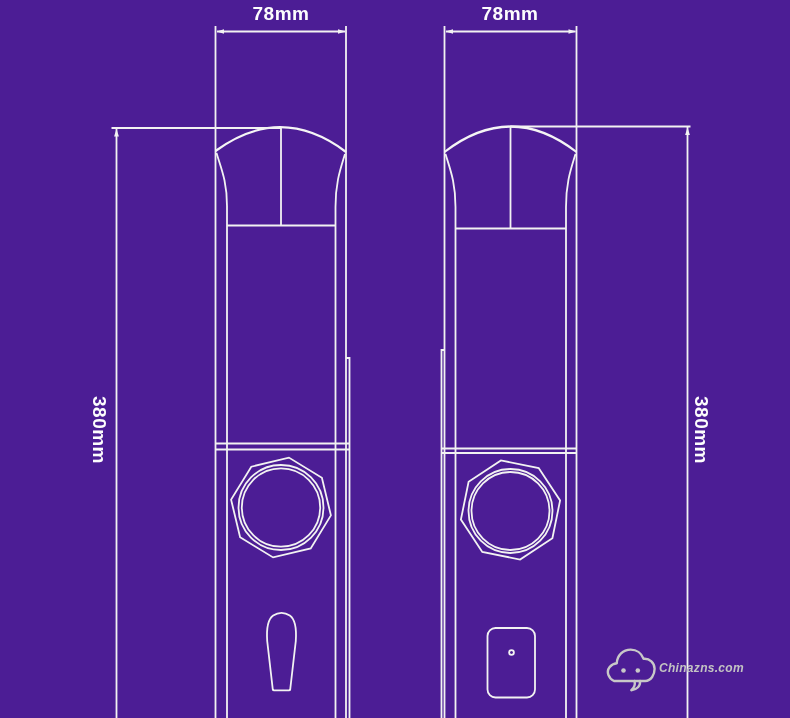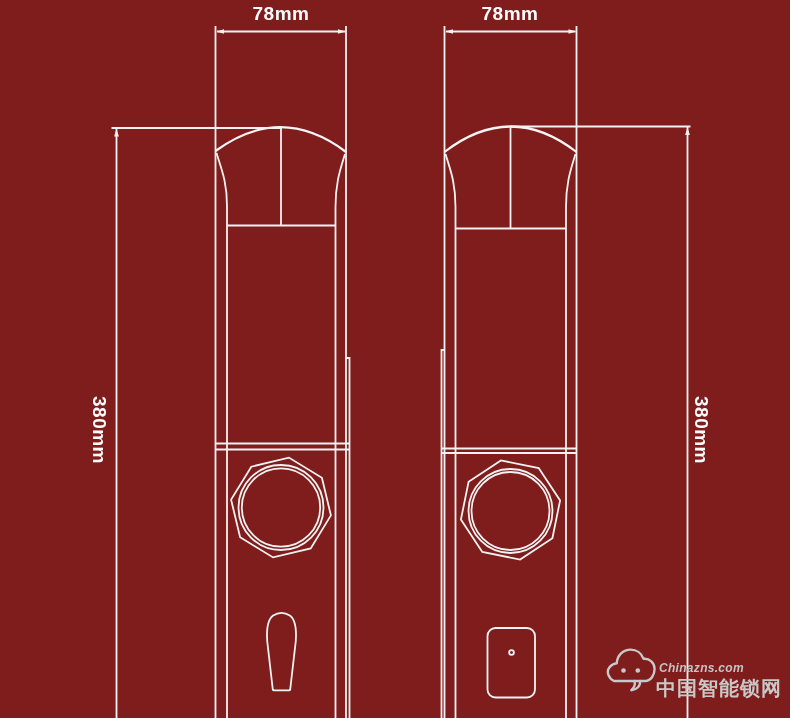--- a/index.html
+++ b/index.html
@@ -1,19 +1,19 @@
 <!DOCTYPE html>
 <html><head>
 <meta charset="utf-8">
 <style>
   html,body{margin:0;padding:0;background:#000;}
   .canvas{
     position:relative;
     width:790px;height:718px;
-    background:#7f1d1d;
+    background:#4c1d95;
     overflow:hidden;
     font-family:"Liberation Sans", sans-serif;
   }
   svg{position:absolute;left:0;top:0;}
   .ln{stroke:#f2f2f2;stroke-width:1.8;fill:none;stroke-linecap:butt;}
   .ln-thick{stroke:#f5f5f5;stroke-width:2.2;fill:none;}
   .arrow{fill:#f2f2f2;stroke:none;}
   .dim-label{
     position:absolute;color:#fdfdfd;font-weight:bold;
     font-size:19px;letter-spacing:0.5px;text-align:center;
@@ -146,15 +146,14 @@
   <div class="dim-label dim-label-h" style="left:231px;top:3px;">78mm</div>
 
   <div class="dim-label dim-label-h" style="left:460px;top:3px;">78mm</div>
 
   <div class="dim-label dim-label-v" style="left:57px;top:419px;">380mm</div>
 
   <div class="dim-label dim-label-v" style="left:659px;top:419px;">380mm</div>
 
   <div class="watermark wm-url">Chinazns.com</div>
 
-  <div class="watermark wm-name">中国智能锁网</div>
 
 </div>
 
 </body></html>

